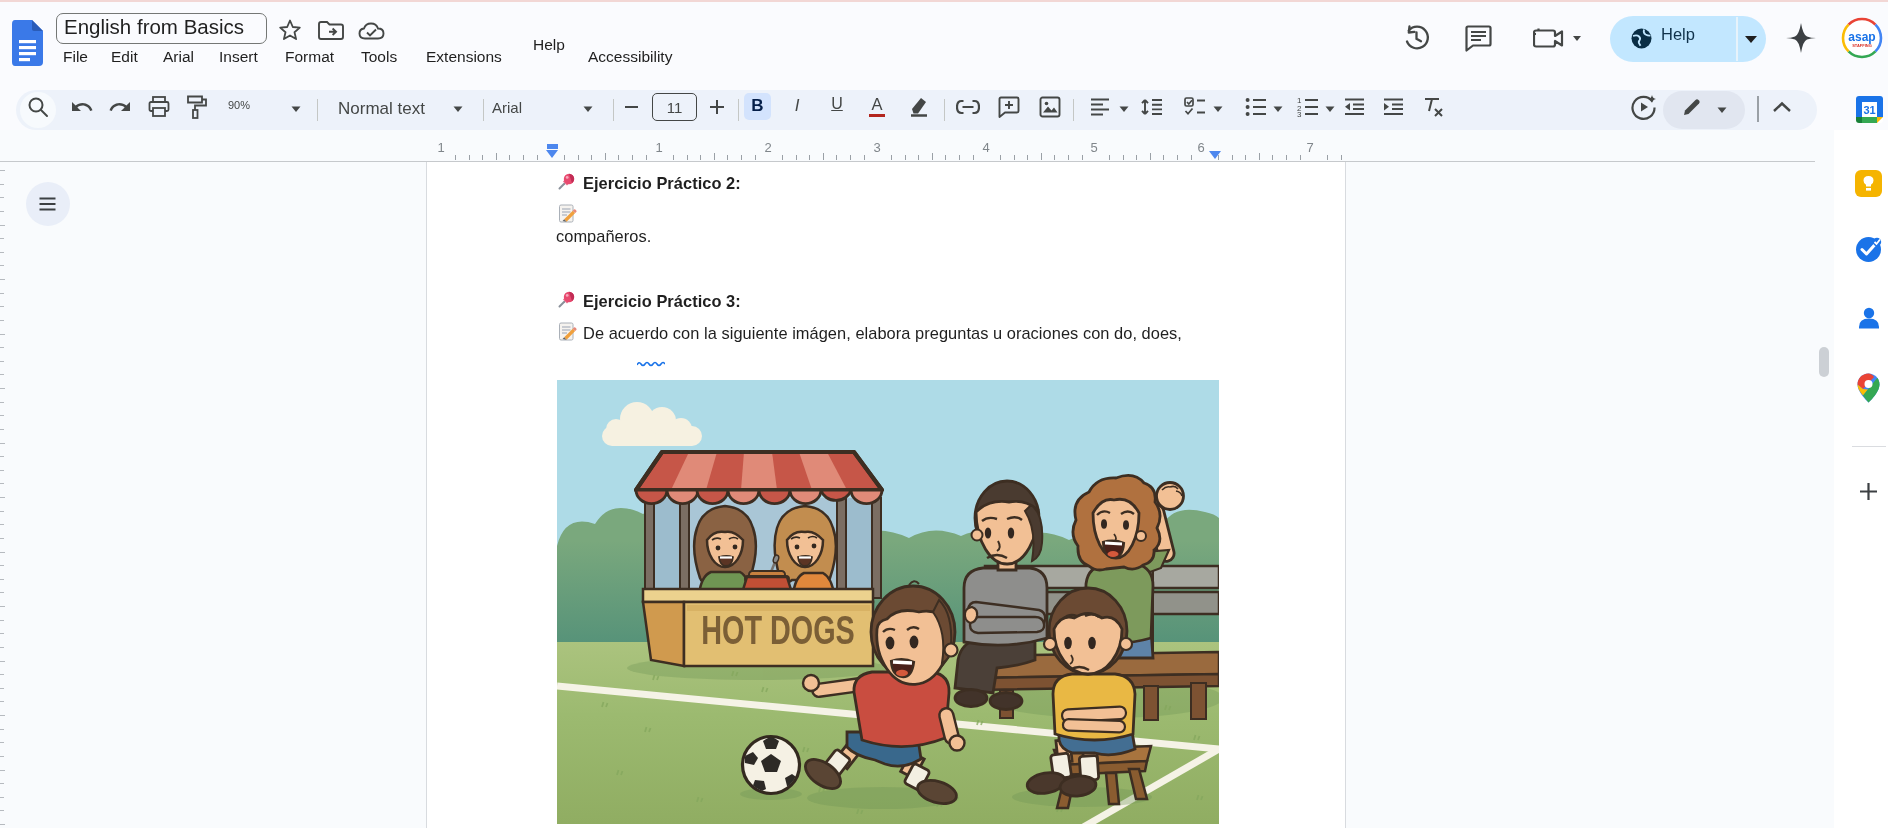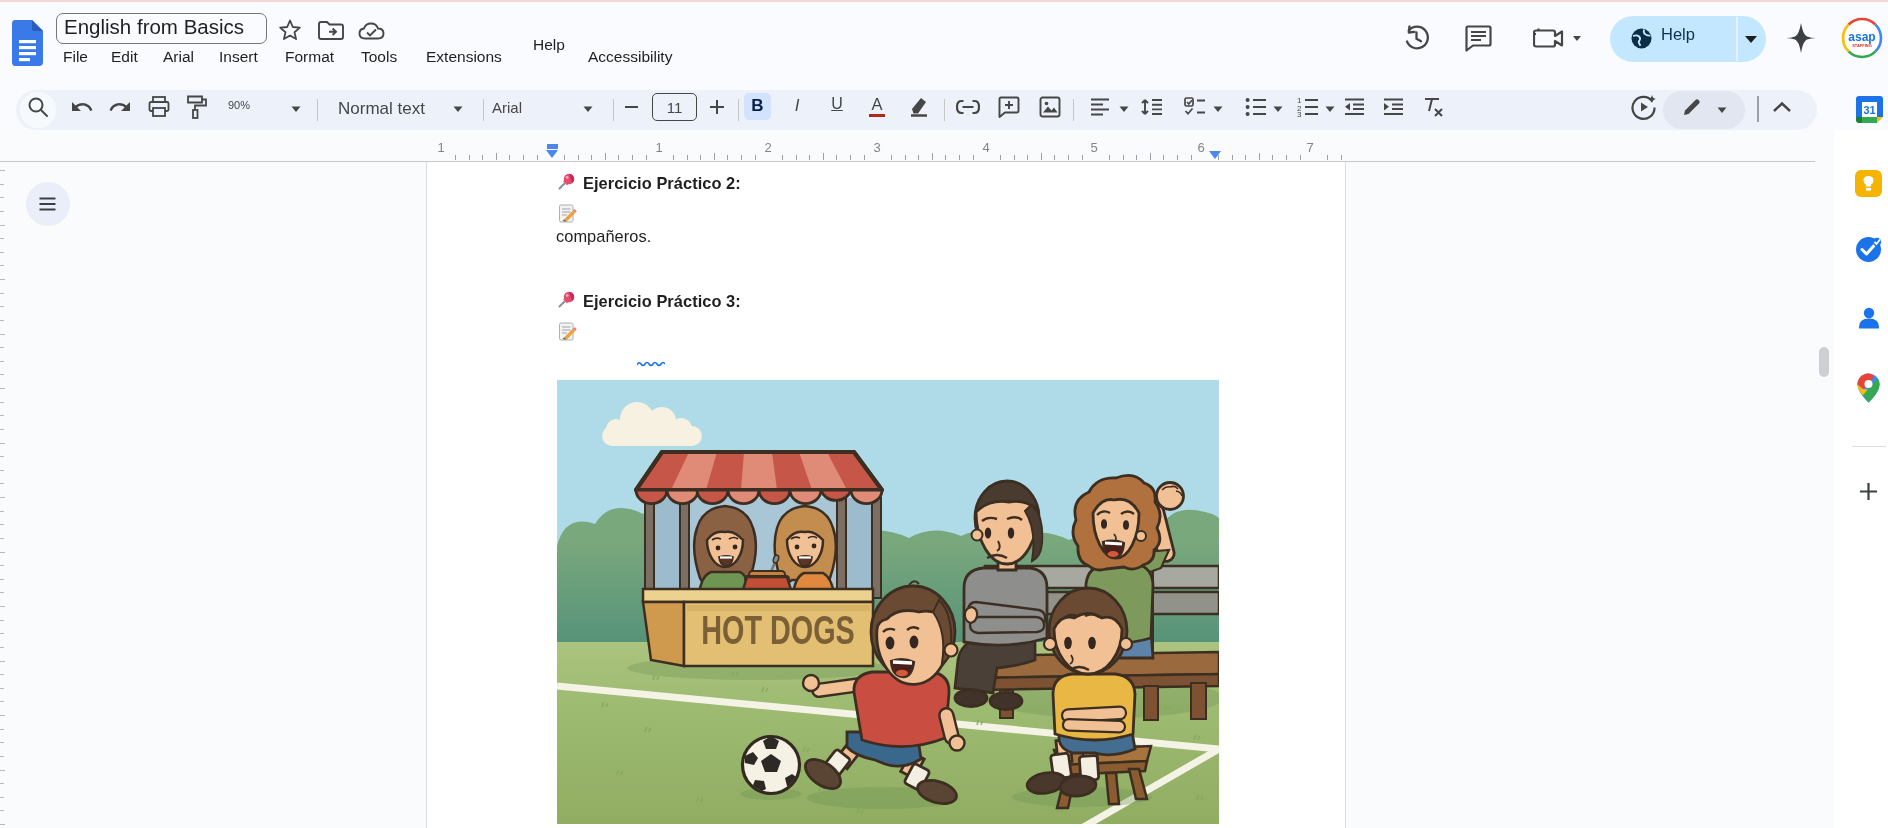--- a/index.html
+++ b/index.html
@@ -398,20 +398,21 @@
 <circle cx="11.2" cy="5.4" r="1.4" fill="#f7a8bc"></circle>
 </svg>
 <div class="abs" style="left:583px;top:292px;font-size:16.4px;color:#1f1f1f;white-space:nowrap;letter-spacing:0.05px;font-weight:bold">Ejercicio Práctico 3:</div>
 <svg class="abs" style="left:558px;top:322px" width="19" height="19" viewBox="0 0 19 19">
 <rect x="1.5" y="1" width="13.5" height="17" rx="1.5" fill="#f6f3ef" stroke="#aab0b8" stroke-width="1"></rect>
 <path d="M4,5 L12.5,5 M4,8 L12.5,8 M4,11 L9,11" stroke="#b9bfc8" stroke-width="1.3"></path>
 <path d="M6.2,17.8 L14.8,9.2 L17.2,11.6 L8.6,20.2 Z" fill="#f0a03c" transform="translate(0,-2.5)"></path>
 <path d="M14.8,6.7 L17.2,9.1 L18.3,8 Q19,7.3 18.3,6.6 L17.3,5.6 Q16.6,4.9 15.9,5.6 Z" fill="#e8897a"></path>
 <path d="M6.2,15.3 L4.6,16.9 L6.9,17.6 L8.6,17.7 Z" fill="#5f6368"></path>
 </svg>
+<div class="abs" style="left:583px;top:324px;font-size:16.4px;color:#1f1f1f;white-space:nowrap;letter-spacing:0.05px">De acuerdo con la siguiente imágen, elabora preguntas u oraciones con do, does,</div>
 <svg class="abs" style="left:637px;top:361px" width="28" height="6" viewBox="0 0 28 6">
       <path d="M0,4 Q2,0 4,3 Q6,6 8,3 Q10,0 12,3 Q14,6 16,3 Q18,0 20,3 Q22,6 24,3 Q26,0 28,3" stroke="#1a73e8" stroke-width="1.6" fill="none"></path>
     </svg>
 <svg class="abs" style="left:557px;top:380px" width="662" height="444" viewBox="0 0 662 444">
 <defs>
 <linearGradient id="bushg" x1="0" y1="0" x2="0" y2="1">
  <stop offset="0.25" stop-color="#7aa87d"></stop>
           <stop offset="1" stop-color="#579379"></stop>
 </linearGradient>
 <linearGradient id="fieldg" x1="0" y1="0" x2="0" y2="1">

